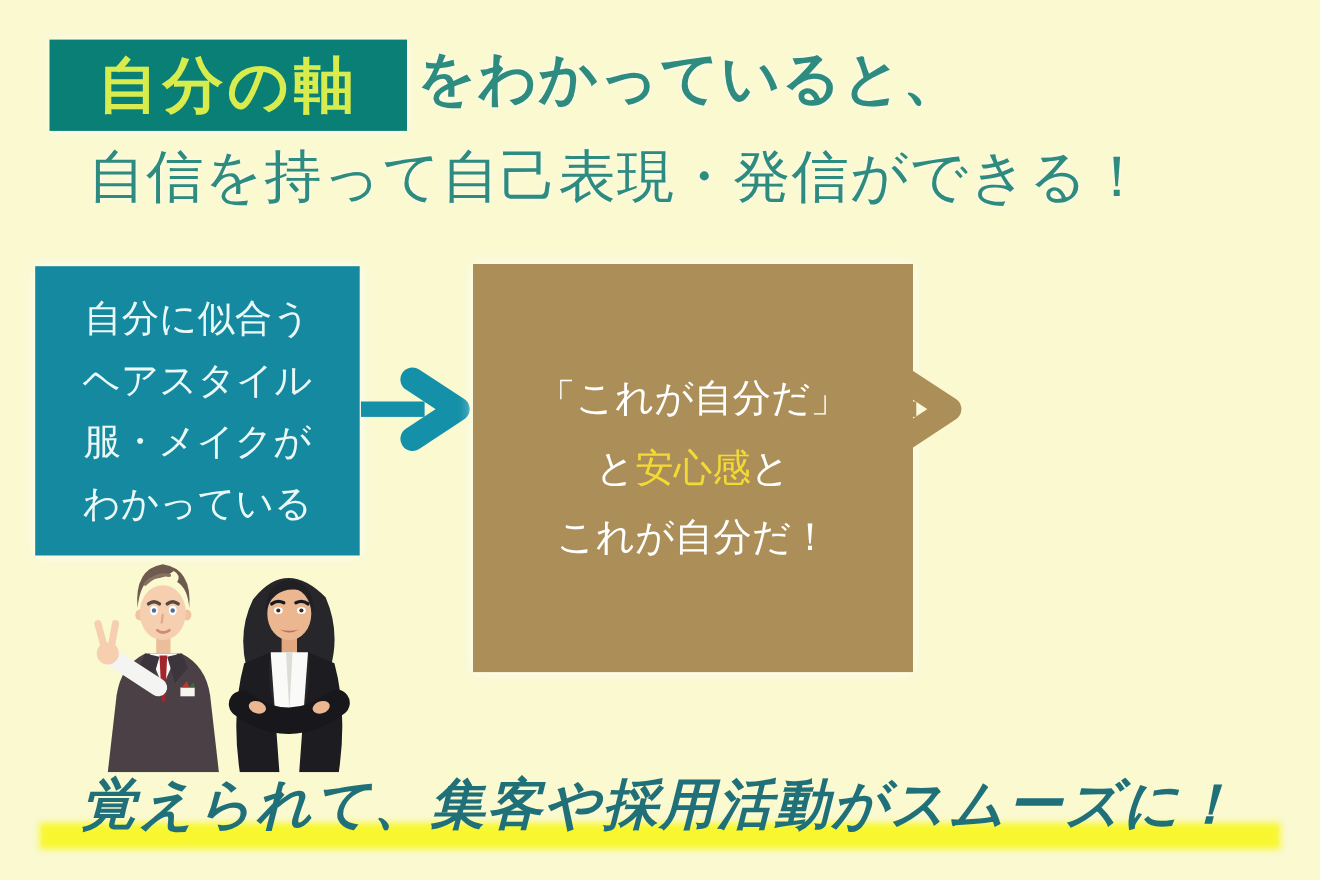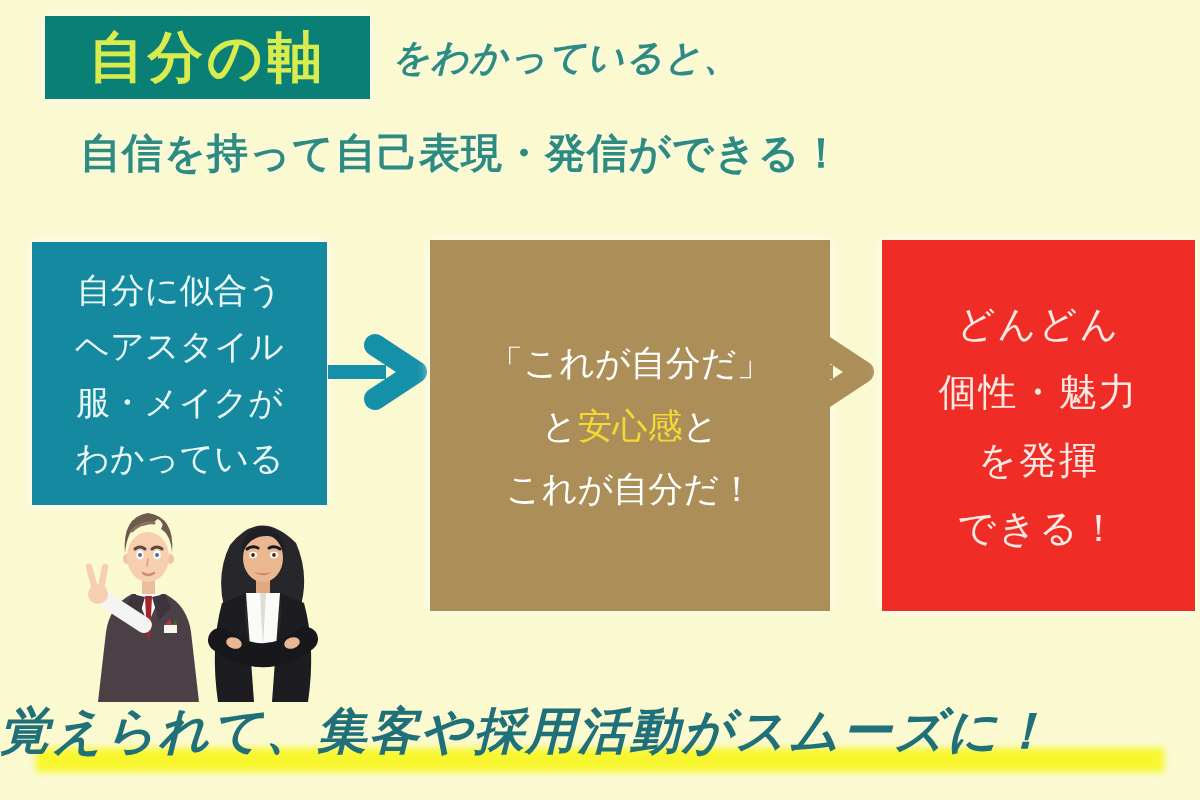--- a/index.html
+++ b/index.html
@@ -6,44 +6,43 @@
   html,body { width:1200px; height:800px; }
   body { font-family:"Liberation Sans","DejaVu Sans",sans-serif; overflow:hidden; }
 
   .canvas{
     position:relative; width:1200px; height:800px;
     background: var(--page-bg,#FAF9D0);
   }
 
   
   .title-line1{
-    position:absolute; left:45px; top:16px;
-    display:flex; align-items:center;
+    position:absolute; left:45px; top:36px;
+    display:flex; align-items:flex-start;
   }
   .title-hl-box{
     display:flex; align-items:center; justify-content:center;
     width:325px; height:83px;
     background:var(--title-box-bg,#097F76);
     box-shadow:0 0 10px rgba(255,255,255,.85);
   }
   .title-hl-box span{
     font-size:55px; font-weight:bold; letter-spacing:4px;
     color:var(--title-box-text,#D9EC4D);
   }
   .title-rest{
-    margin-left:22px;
-    font-size:37px; font-weight:bold;
+    margin-left:9px;
+    font-size:53px; font-weight:bold;
     color:var(--title-text,#2E8B7F);
     text-shadow:0 0 6px rgba(255,255,255,.7);
     letter-spacing:1px;
-    font-style:italic;
   }
   .title-line2{
     position:absolute; left:80px; top:126px;
-    font-size:41px; font-weight:bold;
+    font-size:52px; font-weight:normal;
     color:var(--title-text,#2E8B7F);
     text-shadow:0 0 6px rgba(255,255,255,.7);
     letter-spacing:1px; white-space:nowrap;
   }
 
   
   .flow-box{
     position:absolute;
     display:flex; flex-direction:column; justify-content:center; align-items:center;
     text-align:center;
@@ -80,20 +79,21 @@
   .people{ position:absolute; left:48px; top:497px; width:300px; height:205px; }
 
   
   .footer-band{
     position:absolute; left:36px; top:748px; width:1128px; height:24px;
     background:var(--footer-highlight,#F8F72F);
     filter:blur(3px);
   }
   .footer-text{
     position:absolute; left:0; top:698px; width:1200px;
+    text-align:center;
     font-size:50px; font-weight:bold; font-style:italic;
     letter-spacing:2px; white-space:nowrap;
     color:var(--footer-text,#20707A);
   }
 </style>
 </head>
 <body>
 
 <div class="canvas">
 
@@ -121,26 +121,20 @@
       <div class="tline"><span>「これが自分だ」</span></div>
       <div class="tline"><span>と</span><span class="hl">安心感</span><span>と</span></div>
       <div class="tline"><span>これが自分だ！</span></div>
     </div>
 
   <svg class="arrow arrow-2" viewBox="0 0 102 78">
     <rect x="0" y="32" width="58" height="14" fill="currentColor"></rect>
     <path d="M47 12 L88 39 L47 66" fill="none" stroke="currentColor" stroke-width="22" stroke-linecap="round" stroke-linejoin="round"></path>
   </svg>
 
-  <div class="flow-box box3">
-      <div class="tline"><span>どんどん</span></div>
-      <div class="tline"><span>個性・魅力</span></div>
-      <div class="tline"><span>を発揮</span></div>
-      <div class="tline"><span>できる！</span></div>
-    </div>
 
   <svg class="people" viewBox="0 0 300 205">
 
     <g>
       <path d="M182 48 Q212 10 248 46 Q262 78 252 112 Q260 142 242 160 Q224 170 218 150 L206 150 Q198 170 184 158 Q168 140 176 110 Q168 76 182 48 Z" fill="#26262B"></path>
       <rect x="208" y="82" width="14" height="16" fill="#E2A87F"></rect>
       <ellipse cx="215" cy="61" rx="20" ry="24" fill="#EBB791"></ellipse>
       <path d="M193 60 Q194 32 215 30 Q237 32 237 60 Q233 40 220 39 Q200 38 193 60 Z" fill="#1F1F24"></path>
       <path d="M199 52 Q204 48 210 51" stroke="#1A1A1E" stroke-width="3" fill="none" stroke-linecap="round"></path>
       <path d="M221 51 Q227 48 232 52" stroke="#1A1A1E" stroke-width="3" fill="none" stroke-linecap="round"></path>

